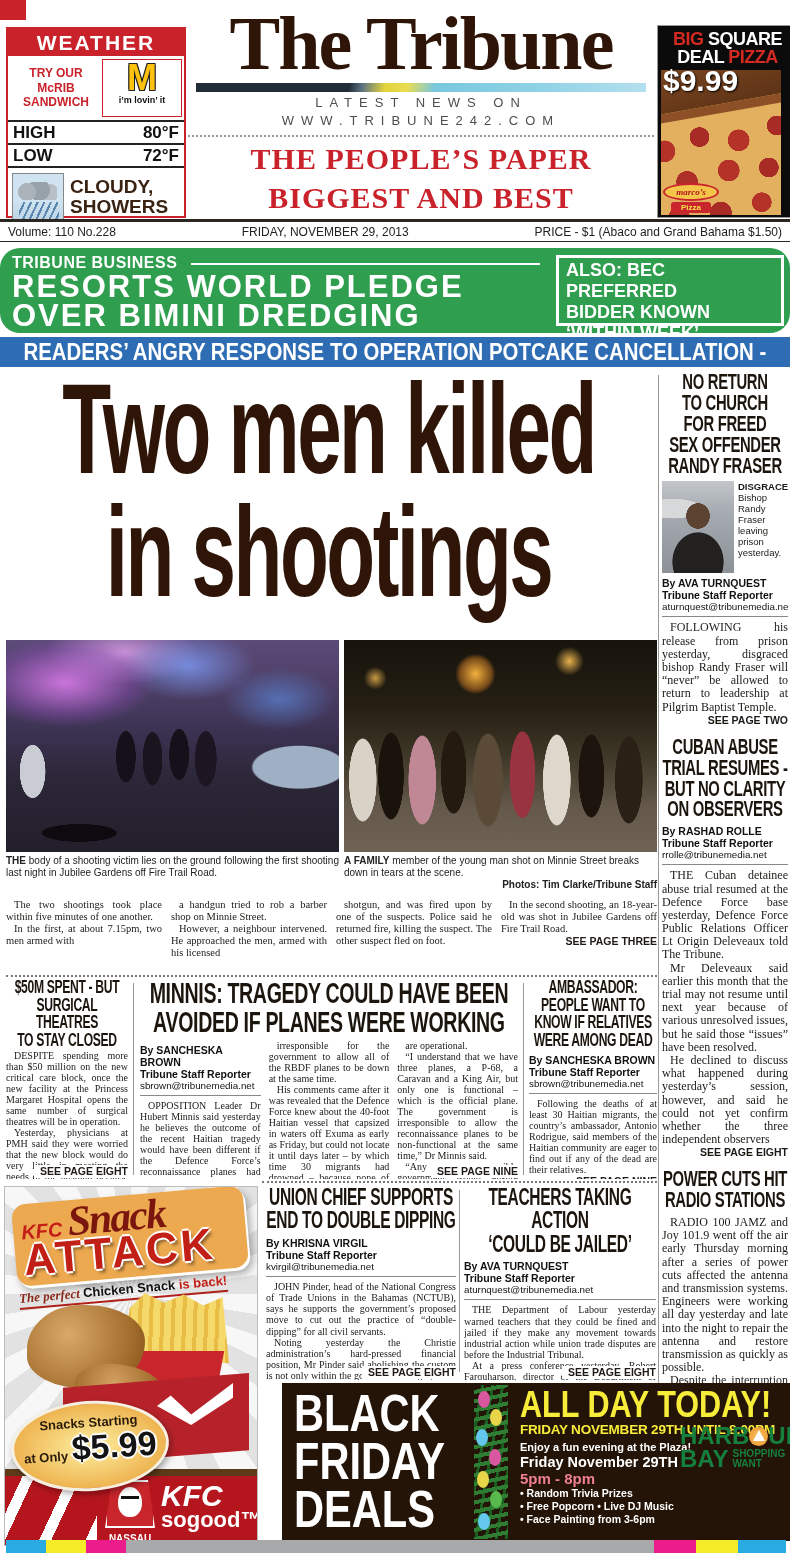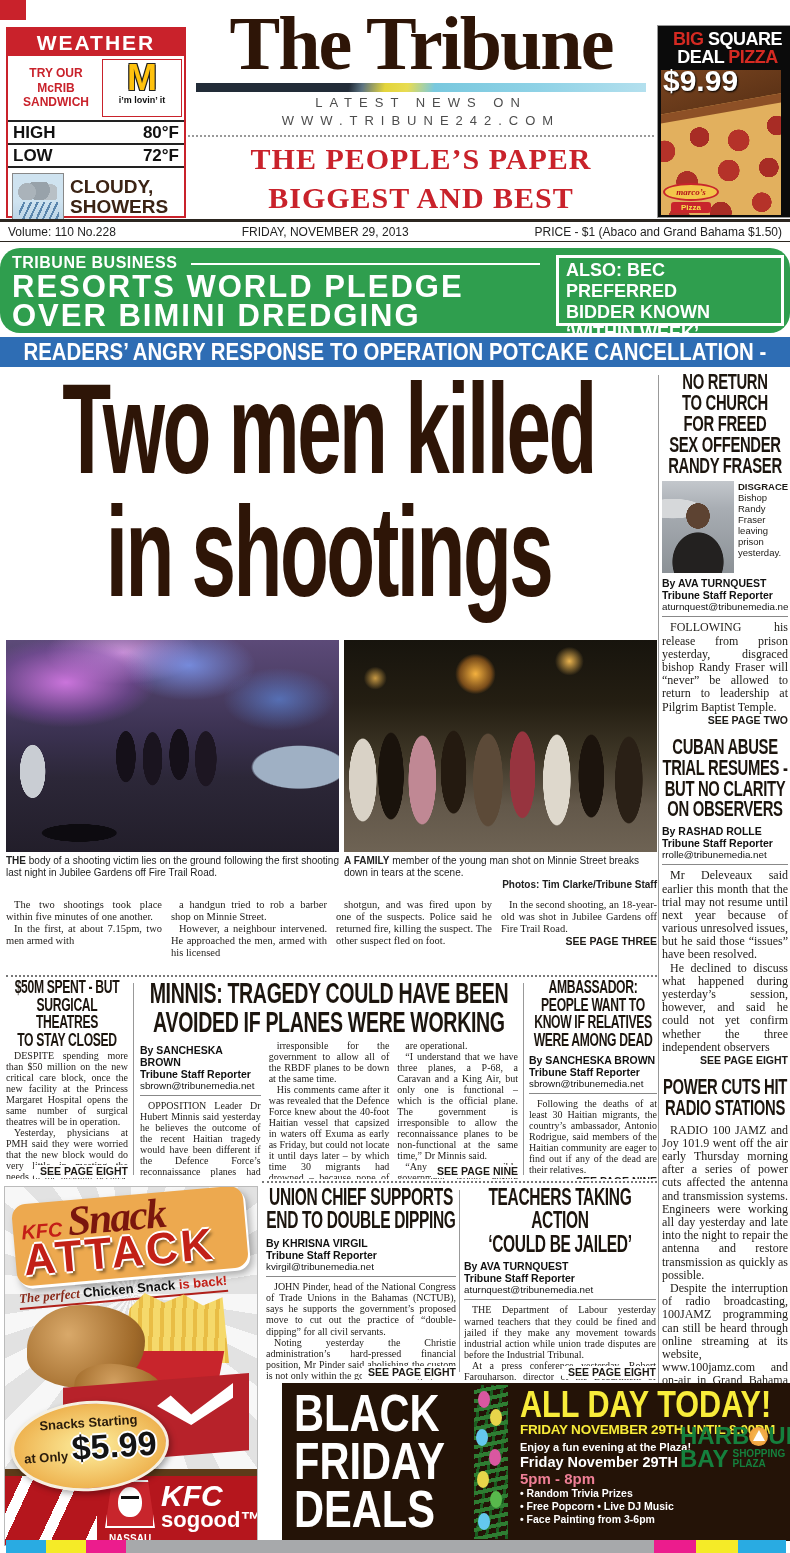--- a/index.html
+++ b/index.html
@@ -414,20 +414,21 @@
     <div class="rc-art">
       <div class="hl rc-head cond c675">CUBAN ABUSE
 TRIAL RESUMES -
 BUT NO CLARITY
 ON OBSERVERS</div>
       <div class="byline">
         <span>By RASHAD ROLLE</span>
         <span>Tribune Staff Reporter</span>
         <span class="email">rrolle@tribunemedia.net</span>
       </div>
+      <p class="b">THE Cuban detainee abuse trial resumed at the Defence Force base yesterday, Defence Force Public Relations Officer Lt Origin Deleveaux told The Tribune.</p>
       <p class="b">Mr Deleveaux said earlier this month that the trial may not resume until next year because of various unresolved issues, but he said those “issues” have been resolved.</p>
       <p class="b">He declined to discuss what happened during yesterday’s session, however, and said he could not yet confirm whether the three independent observers</p>
       <p class="see">SEE PAGE EIGHT</p>
     </div>
 
     <div class="rc-art">
       <div class="hl rc-head cond c675">POWER CUTS HIT
 RADIO STATIONS</div>
       <p class="b">RADIO 100 JAMZ and Joy 101.9 went off the air early Thursday morning after a series of power cuts affected the antenna and transmission systems. Engineers were working all day yesterday and late into the night to repair the antenna and restore transmission as quickly as possible.</p>
       <p class="b">Despite the interruption of radio broadcasting, 100JAMZ programming can still be heard through online streaming at its website, www.100jamz.com and on-air in Grand Bahama and Abaco.</p>
@@ -583,21 +584,21 @@
       <div class="bf-logo">
         <div class="hb-r1">
           <span>HARB</span>
           <span class="hb-sun"></span>
           <span>UR</span>
         </div>
         <div class="hb-r2">
           <span>BAY</span>
           <span class="hb-stack">
             <span style="display:block">SHOPPING</span>
-            <span style="display:block">PLAZA</span>
+            <span style="display:block">WANT</span>
           </span>
         </div>
       </div>
     </div>
   </div>
 
   <div class="bars">
     <i style="width:40px; background:#29abe2;"></i>
     <i style="width:40px; background:#f5eb27;"></i>
     <i style="width:40px; background:#ec1c8d;"></i>

